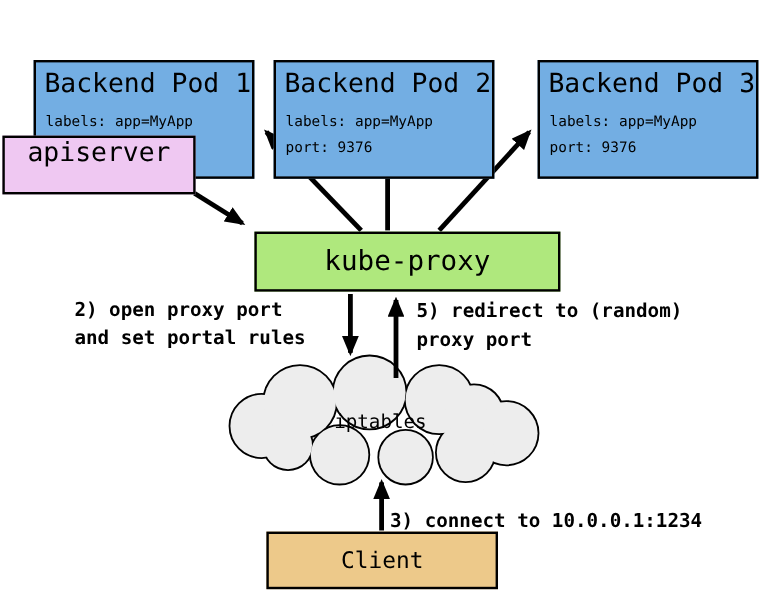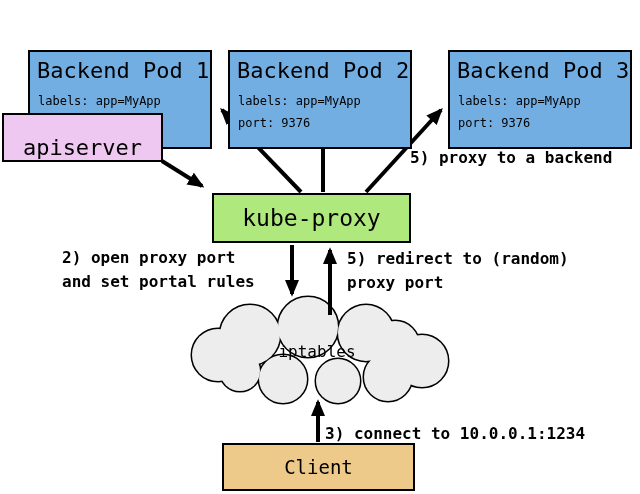--- a/index.html
+++ b/index.html
@@ -39,25 +39,25 @@
   }
   .pod-line{
     font-size:12px;line-height:22px;
     margin-left:8px;
     white-space:nowrap;
   }
   .pod-line.first{margin-top:6px;}
   .apiserver{
     left:2px;top:113px;width:161px;height:49px;
     background:var(--apiserver-fill);
-    display:flex;align-items:flex-end;justify-content:center;
+    display:flex;align-items:flex-start;justify-content:center;
     font-size:22px;
   }
   .kube-proxy{
-    left:212px;top:193px;width:199px;height:50px;
+    left:212px;top:193px;width:255px;height:50px;
     background:var(--kube-proxy-fill);
     display:flex;align-items:center;justify-content:center;
     font-size:23px;
   }
   .client{
     left:222px;top:443px;width:193px;height:48px;
     background:var(--client-fill);
     display:flex;align-items:center;justify-content:center;
     font-size:19px;
   }
@@ -153,15 +153,14 @@
   </div>
   <div class="box client">
     <span>Client</span>
   </div>
 
   <div class="step" id="step2">2) open proxy port
 and set portal rules</div>
   <div class="step" id="step3">3) connect to 10.0.0.1:1234</div>
   <div class="step" id="step4">5) redirect to (random)
 proxy port</div>
-  <div class="step" id="step5">5) proxy to a backend</div>
 
 </div>
 
 </body></html>

